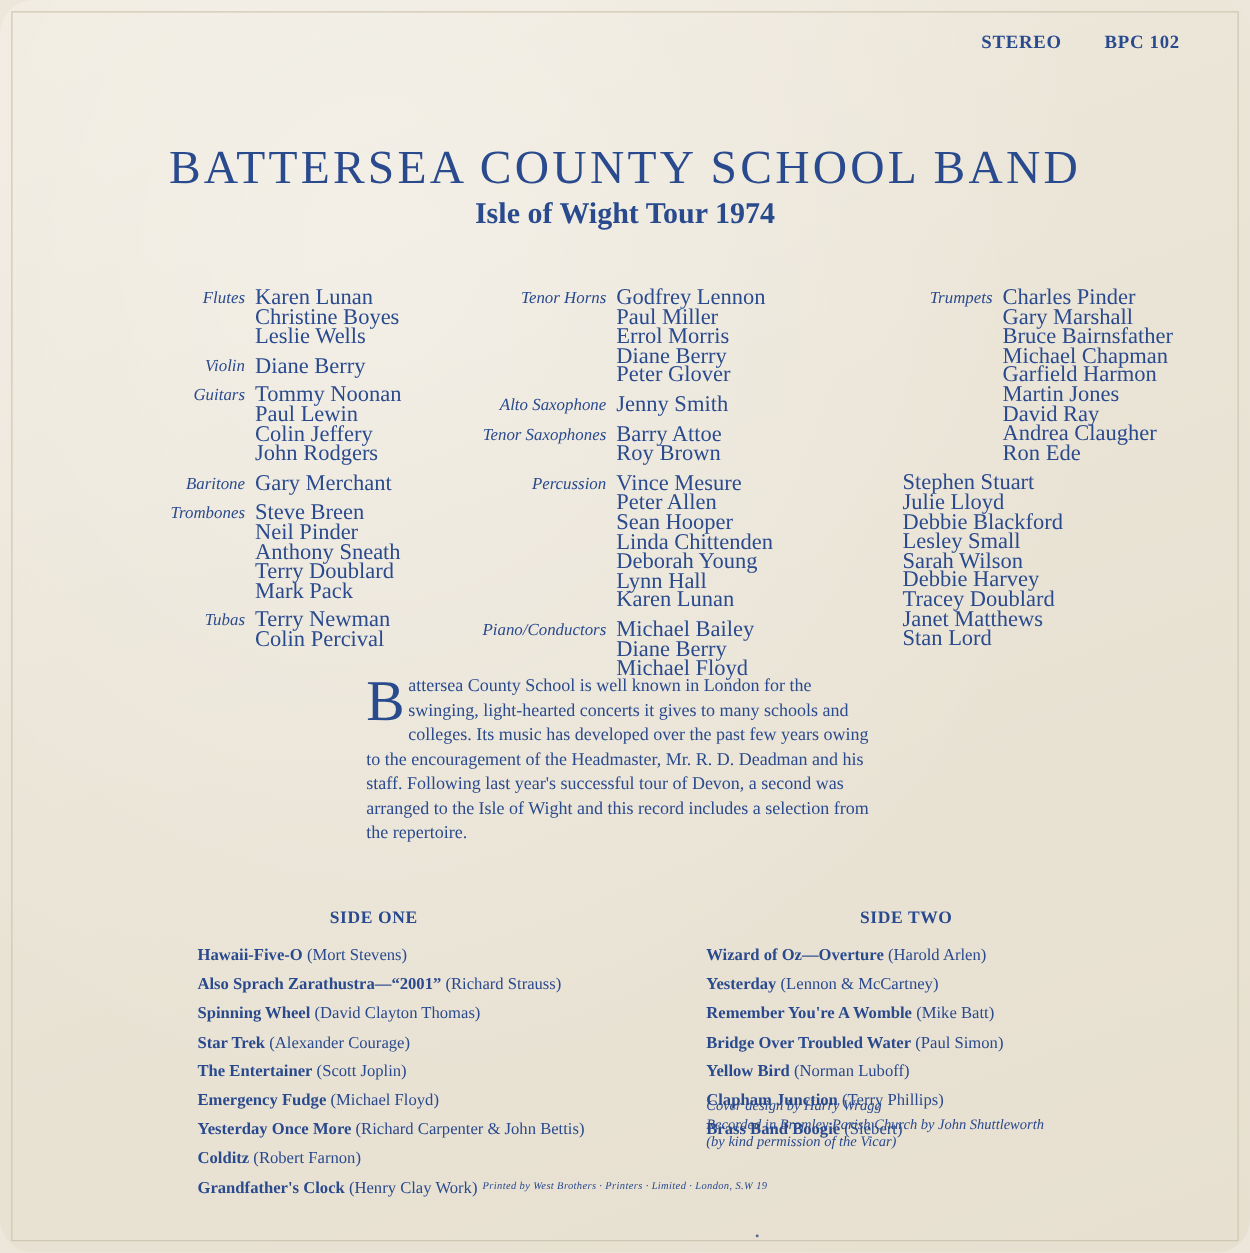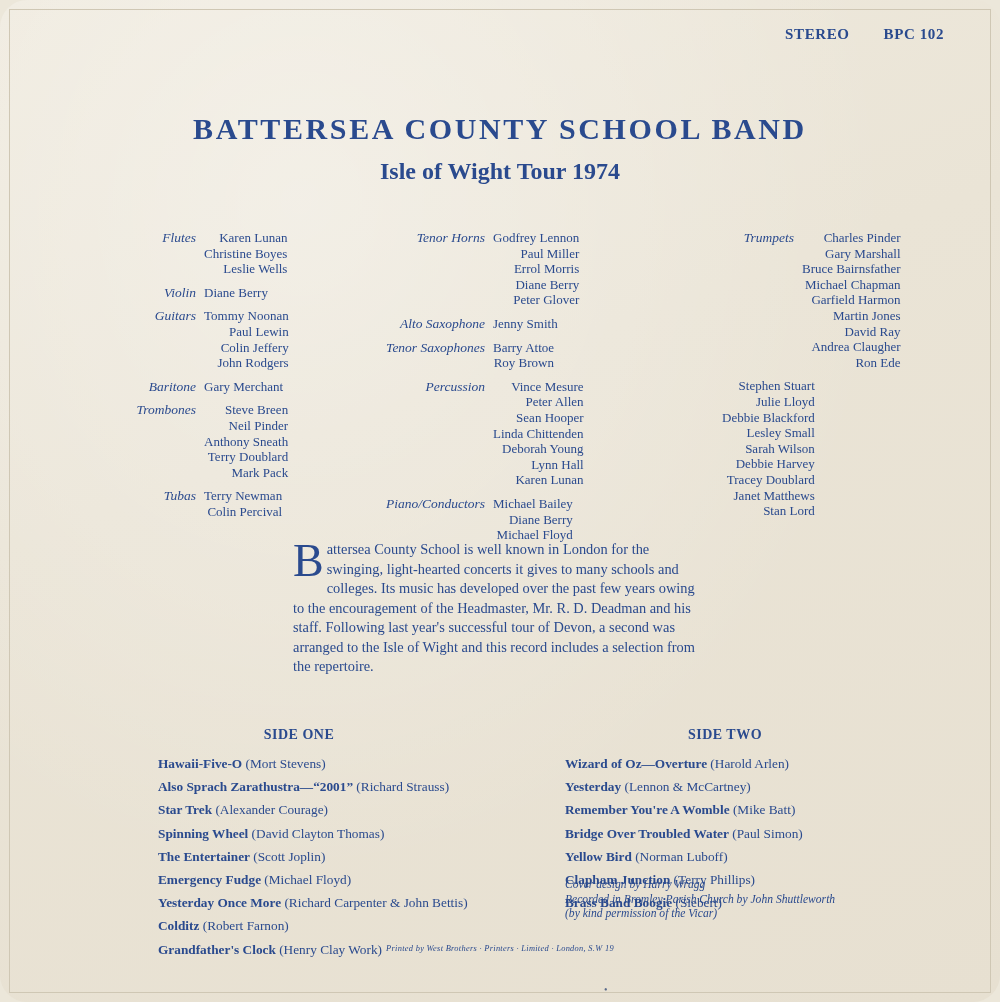--- a/index.html
+++ b/index.html
@@ -42,22 +42,22 @@
   }
   .stereo-line .cat {
     margin-left: 34px;
   }
   .title-main {
     position: absolute;
     top: 112px;
     left: 0;
     width: 1000px;
     text-align: center;
-    font-size: 30px;
-    font-weight: bold;
+    font-size: 38px;
+    font-weight: normal;
     letter-spacing: 2.6px;
     color: #2a4a8e;
   }
   .title-sub {
     position: absolute;
     top: 158px;
     left: 0;
     width: 1000px;
     text-align: center;
     font-size: 24px;
@@ -90,23 +90,22 @@
     font-size: 13.5px;
     text-align: right;
     padding-right: 8px;
     line-height: 15.6px;
     white-space: nowrap;
   }
   .pcol1 .plabel { width: 78px; }
   .pcol2 .plabel { width: 110px; }
   .pcol3 .plabel { width: 72px; }
   .pgroup .pnames {
-    font-size: 13px;
+    font-size: 18px;
     line-height: 15.6px;
-    text-align: right;
   }
   .pgroup .pnames div { white-space: nowrap; }
 
   
   .blurb {
     position: absolute;
     left: 293px;
     top: 540px;
     width: 415px;
     font-size: 14.4px;
@@ -323,22 +322,22 @@
   <div class="blurb">
     <span class="dropcap">B</span><span>attersea County School is well known in London for the swinging, light-hearted concerts it gives to many schools and colleges. Its music has developed over the past few years owing to the encouragement of the Headmaster, Mr. R. D. Deadman and his staff. Following last year's successful tour of Devon, a second was arranged to the Isle of Wight and this record includes a selection from the repertoire.</span>
   </div>
 
   <div class="sides">
     <div class="side side-one">
       <div class="side-head">SIDE ONE</div>
       <div class="side-tracks">
           <div class="track"><b>Hawaii-Five-O</b><span class="comp"> (Mort Stevens)</span></div>
           <div class="track"><b>Also Sprach Zarathustra—“2001”</b><span class="comp"> (Richard Strauss)</span></div>
+          <div class="track"><b>Spinning Wheel</b><span class="comp"> (David Clayton Thomas)</span></div>
           <div class="track"><b>Star Trek</b><span class="comp"> (Alexander Courage)</span></div>
-          <div class="track"><b>Spinning Wheel</b><span class="comp"> (David Clayton Thomas)</span></div>
           <div class="track"><b>The Entertainer</b><span class="comp"> (Scott Joplin)</span></div>
           <div class="track"><b>Emergency Fudge</b><span class="comp"> (Michael Floyd)</span></div>
           <div class="track"><b>Yesterday Once More</b><span class="comp"> (Richard Carpenter &amp; John Bettis)</span></div>
           <div class="track"><b>Colditz</b><span class="comp"> (Robert Farnon)</span></div>
           <div class="track"><b>Grandfather's Clock</b><span class="comp"> (Henry Clay Work)</span></div>
         </div>
     </div>
     <div class="side side-two">
       <div class="side-head">SIDE TWO</div>
       <div class="side-tracks">

